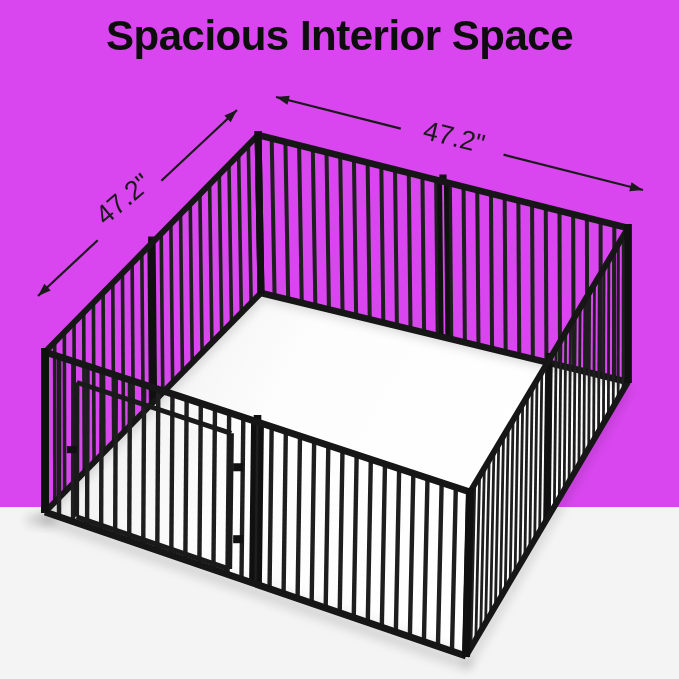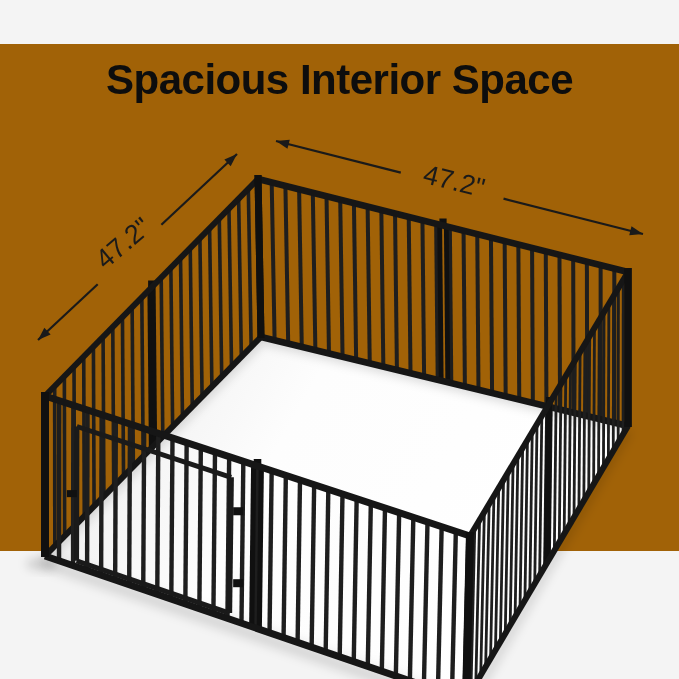--- a/index.html
+++ b/index.html
@@ -5,22 +5,21 @@
   html,body{margin:0;padding:0;}
   body{
     width:679px;height:679px;
     background:#f4f4f4;
     font-family:"Liberation Sans", sans-serif;
     overflow:hidden;
   }
   .canvas{
     position:relative;
     width:679px;height:507px;
-    background:#a16207;
-    margin-top:44px;
+    background:#d946ef;
   }
   .title{
     position:absolute;
     top:12px;left:0;width:100%;
     text-align:center;
     font-size:42px;
     font-weight:600;
     letter-spacing:-0.5px;
     color:#0d0d0d;
   }

